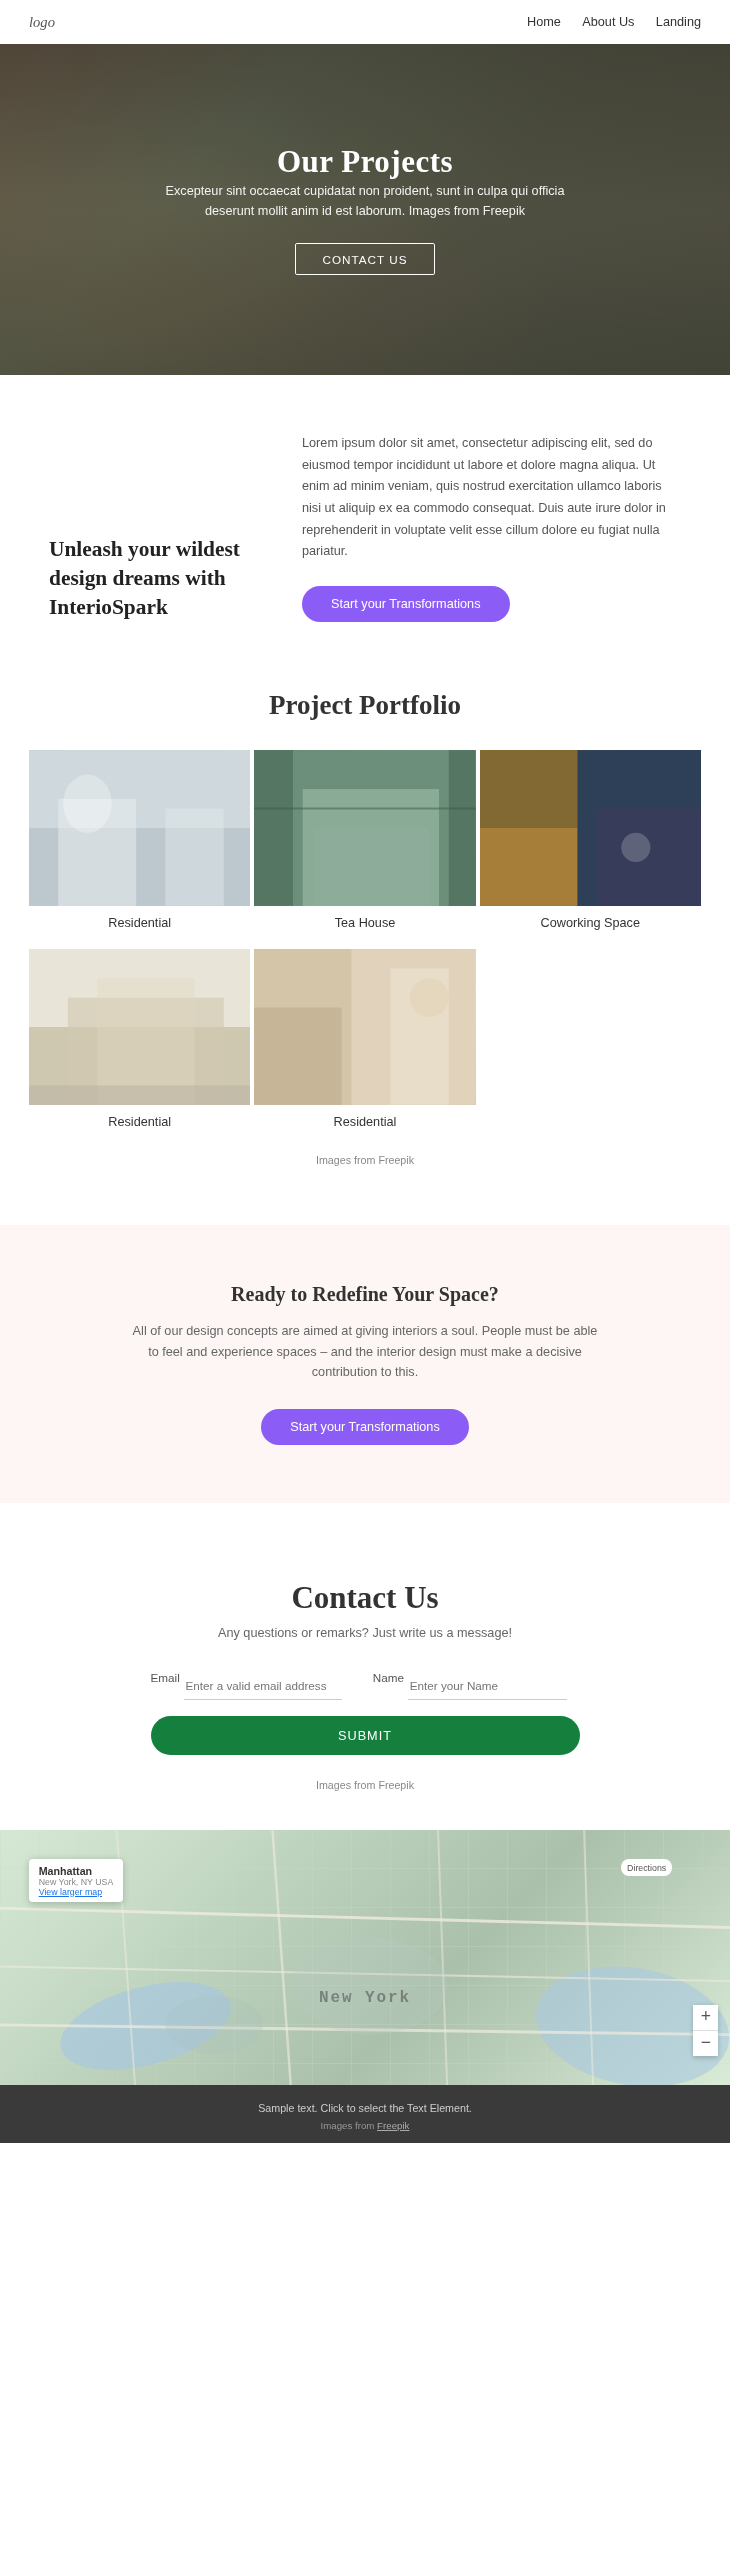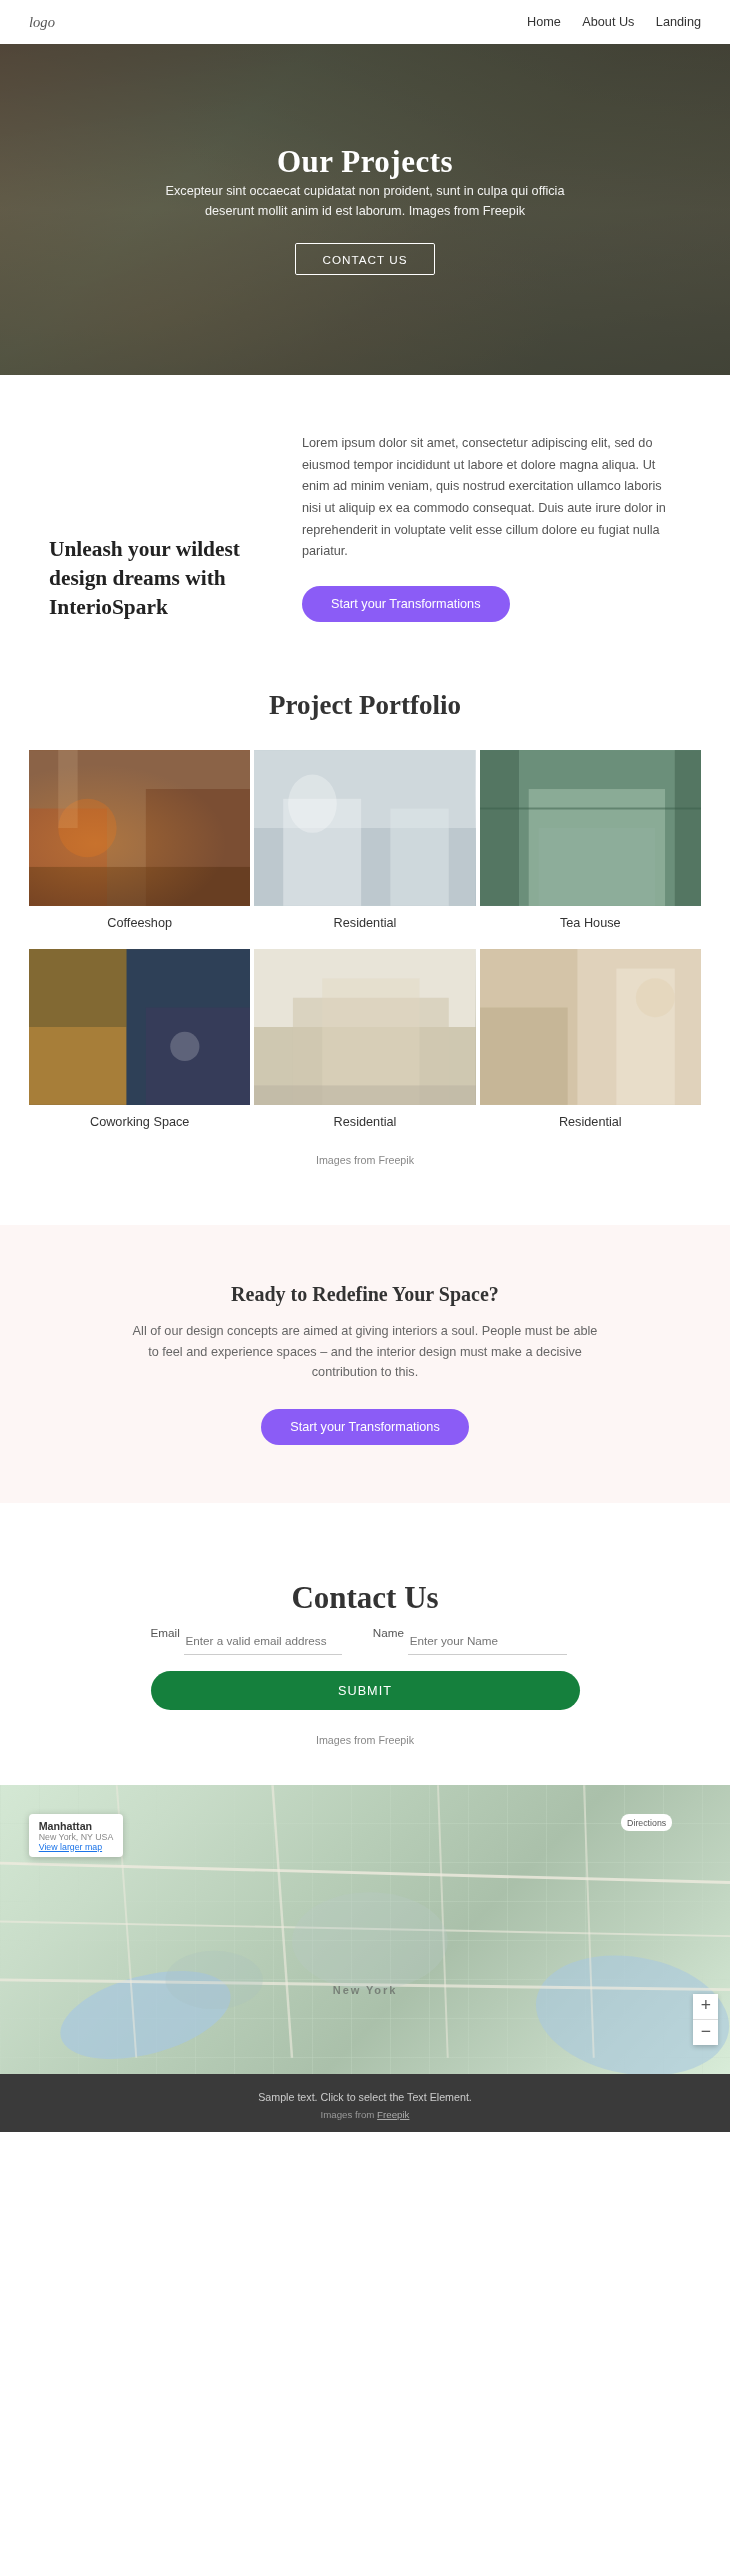--- a/index.html
+++ b/index.html
@@ -137,21 +137,21 @@
       text-transform: uppercase;
     }
     .contact-attribution {
       text-align: center; font-size: 10.7px; color: #888; font-family: sans-serif;
       margin-top: 23.4px;
     }
     .contact-attribution a { color: #888; }
 
     
     .map-container {
-      position: relative; height: 289px; overflow: hidden;
+      position: relative; height: 255px; overflow: hidden;
       background: #e8f0e8;
     }
     .map-bg {
       width: 100%; height: 100%;
       background:
         linear-gradient(0deg, rgba(200,220,200,0.3) 1px, transparent 1px),
         linear-gradient(90deg, rgba(200,220,200,0.3) 1px, transparent 1px),
         linear-gradient(135deg, #d4e8d4 0%, #c8dcc8 20%, #b8ceb8 40%, #aac0aa 60%, #c0d4c0 80%, #d8ecd8 100%);
       background-size: 39px 39px, 39px 39px, 100% 100%;
     }
@@ -176,21 +176,21 @@
       background: #fff; border-radius: 1.9px; box-shadow: 0 1.9px 5.8px rgba(0,0,0,0.2);
       display: flex; flex-direction: column;
     }
     .map-zoom button {
       background: #fff; border: none; width: 25px; height: 25px;
       font-size: 17.5px; cursor: pointer; color: #555; line-height: 1;
     }
     .map-zoom-divider { height: 1px; background: #ddd; }
     .map-label-ny {
       position: absolute; bottom: 78px; left: 50%; transform: translateX(-50%);
-      font-family: Liberation Sans, sans-serif; font-size: 11px; font-weight: 700; color: #555;
+      font-family: Liberation Mono, monospace; font-size: 16px; font-weight: 700; color: #555;
       letter-spacing: 1.9px; opacity: 0.6;
     }
     .map-ctrl {
       position: absolute; top: 29px; right: 58px;
       background: #fff; border-radius: 8px; padding: 3.9px 5.8px;
       font-family: sans-serif; font-size: 8.8px; color: #555;
     }
 
     
     .footer {
@@ -233,34 +233,20 @@
   <div class="intro-right">
     <p>Lorem ipsum dolor sit amet, consectetur adipiscing elit, sed do eiusmod tempor incididunt ut labore et dolore magna aliqua. Ut enim ad minim veniam, quis nostrud exercitation ullamco laboris nisi ut aliquip ex ea commodo consequat. Duis aute irure dolor in reprehenderit in voluptate velit esse cillum dolore eu fugiat nulla pariatur.</p>
     <button class="btn-pink">Start your Transformations</button>
   </div>
 </section>
 
 <section class="portfolio-section">
   <h2>Project Portfolio</h2>
   <div class="portfolio-grid">
 
-    <div class="portfolio-item">
-      <div class="portfolio-img img-coffeeshop">
-        
-        <svg width="100%" height="156" xmlns="http://www.w3.org/2000/svg" viewBox="0 0 227.328 160">
-          <rect width="100%" height="160" fill="#8B6347"></rect>
-          <rect x="0" y="60" width="80" height="100" fill="#A0522D" opacity="0.7"></rect>
-          <rect x="120" y="40" width="120" height="120" fill="#6B3A1F" opacity="0.5"></rect>
-          <circle cx="60" cy="80" r="30" fill="#D2691E" opacity="0.4"></circle>
-          <rect x="0" y="120" width="250" height="40" fill="#5C3317" opacity="0.6"></rect>
-          <polygon points="30,0 50,0 50,80 30,80" fill="#F5DEB3" opacity="0.15"></polygon>
-        </svg>
-      </div>
-      <div class="portfolio-label">Coffeeshop</div>
-    </div>
 
     <div class="portfolio-item">
       <div class="portfolio-img img-residential1">
         <svg width="100%" height="156" xmlns="http://www.w3.org/2000/svg" viewBox="0 0 227.328 160">
           <rect width="100%" height="160" fill="#CFD8DC"></rect>
           <rect x="0" y="80" width="250" height="80" fill="#B0BEC5" opacity="0.6"></rect>
           <rect x="30" y="50" width="80" height="110" fill="#ECEFF1" opacity="0.5"></rect>
           <rect x="140" y="60" width="60" height="100" fill="#E0E7EA" opacity="0.5"></rect>
           <ellipse cx="60" cy="55" rx="25" ry="30" fill="#fff" opacity="0.3"></ellipse>
         </svg>
@@ -329,20 +315,21 @@
 </section>
 
 <section class="cta-section">
   <h2>Ready to Redefine Your Space?</h2>
   <p>All of our design concepts are aimed at giving interiors a soul. People must be able to feel and experience spaces – and the interior design must make a decisive contribution to this.</p>
   <button class="btn-pink">Start your Transformations</button>
 </section>
 
 <section class="contact-section">
   <h2>Contact Us</h2>
+  <p class="subtitle">Any questions or remarks? Just write us a message!</p>
   <div class="contact-form">
     <div class="form-row">
       <div class="form-field">
         <label>Email</label>
         <input type="email" placeholder="Enter a valid email address" style="">
       </div>
       <div class="form-field">
         <label>Name</label>
         <input type="text" placeholder="Enter your Name" style="">
       </div>

